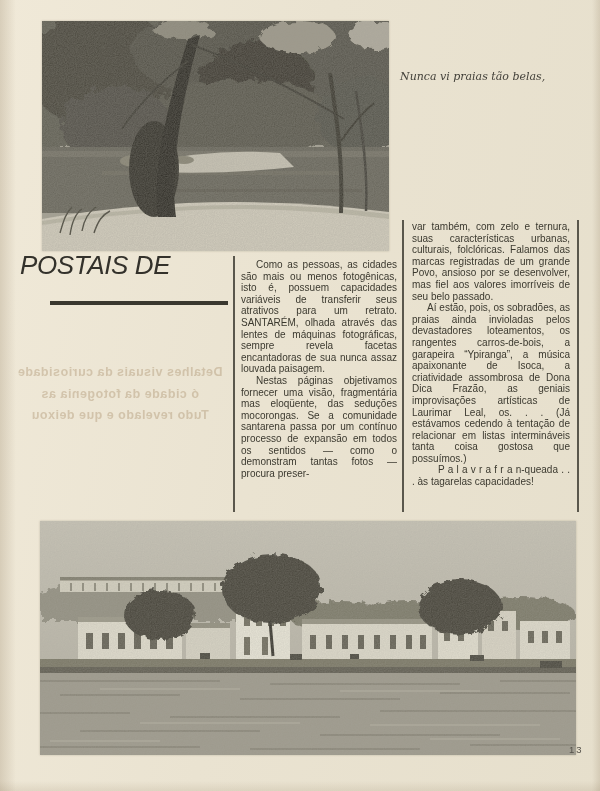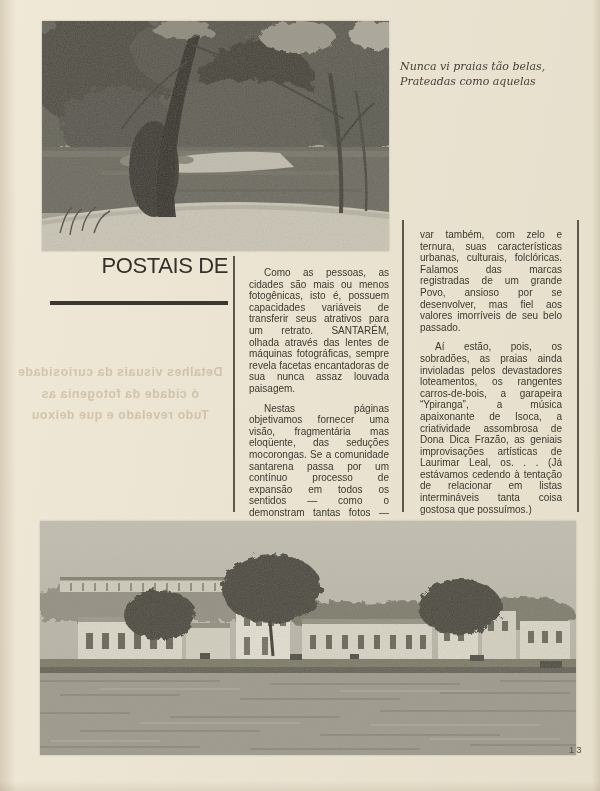--- a/index.html
+++ b/index.html
@@ -19,29 +19,30 @@
     background:linear-gradient(270deg,rgba(120,98,66,.16),rgba(120,98,66,0));}
   .edge-bottom{position:absolute;left:0;right:0;bottom:0;height:10px;
     background:linear-gradient(0deg,rgba(120,98,66,.12),rgba(120,98,66,0));}
 
   .photo{position:absolute;box-shadow:0 0 2px rgba(60,50,30,.25);}
   .photo svg{display:block;}
   #photo-top{left:42px;top:21px;width:347px;height:230px;}
   #photo-bottom{left:40px;top:521px;width:536px;height:234px;}
 
   .quote{
-    position:absolute;left:400px;top:60px;width:190px;
+    position:absolute;left:400px;top:70px;width:190px;
     font-family:"DejaVu Serif","Liberation Serif",serif;
     font-style:italic;font-size:11px;line-height:14.5px;color:#43413a;
   }
 
   .headline{
-    position:absolute;left:20px;top:255px;width:208px;text-align:right;
-    font-size:22px;line-height:21px;color:#33312b;font-weight:400;
+    position:absolute;left:20px;top:255px;width:208px;
+    font-size:26px;line-height:21px;color:#33312b;font-weight:400;
     letter-spacing:-0.4px;
+    font-style:italic;
   }
   .headline-rule{
     position:absolute;left:50px;top:301px;width:178px;height:3.5px;
     background:#3a382f;
   }
 
   .bleed{
     position:absolute;left:14px;top:362px;width:212px;
     transform:scaleX(-1);
     color:rgba(158,130,90,.34);
@@ -58,21 +59,21 @@
   .col{
     position:absolute;font-size:10px;line-height:11.6px;color:#3b392f;
     text-align:justify;
   }
   #col-middle{left:241px;top:259px;width:156px;}
   #col-right{left:412px;top:221px;width:158px;}
   .credit{
     font-weight:bold;font-size:10.5px;line-height:13.5px;
     letter-spacing:.3px;word-spacing:2.5px;margin:0 0 8px 0;text-align:left;
   }
-  .col p{margin:8px;}
+  .col p{margin:0;}
   .col p.indent{text-indent:15px;}
   .col p.indent-lg{text-indent:26px;}
 
   .page-num{
     position:absolute;left:569px;top:744px;
     font-size:9.5px;letter-spacing:2px;color:#54514a;text-align:right;
   }
 </style>
 </head>
 <body>
@@ -137,21 +138,20 @@
           <path d="M28,214 C30,200 34,192 40,188"></path>
         <path d="M40,210 C42,198 48,190 54,186"></path>
           <path d="M52,212 C56,200 60,194 68,190"></path>
       </g>
       <rect width="347" height="230" filter="url(#grainA)" opacity="0.4"></rect>
     </svg>
   </div>
 
   <div class="quote">
     <div>Nunca vi praias tão belas,</div>
-    <div>Prateadas como aquelas</div>
   </div>
 
   <div class="headline">
     <div>POSTAIS DE</div>
   </div>
   <div class="headline-rule"></div>
 
   <div class="bleed">
     <div>Detalhes visuais da curiosidade</div>
     <div>ó cidade da fotogenia as</div>

